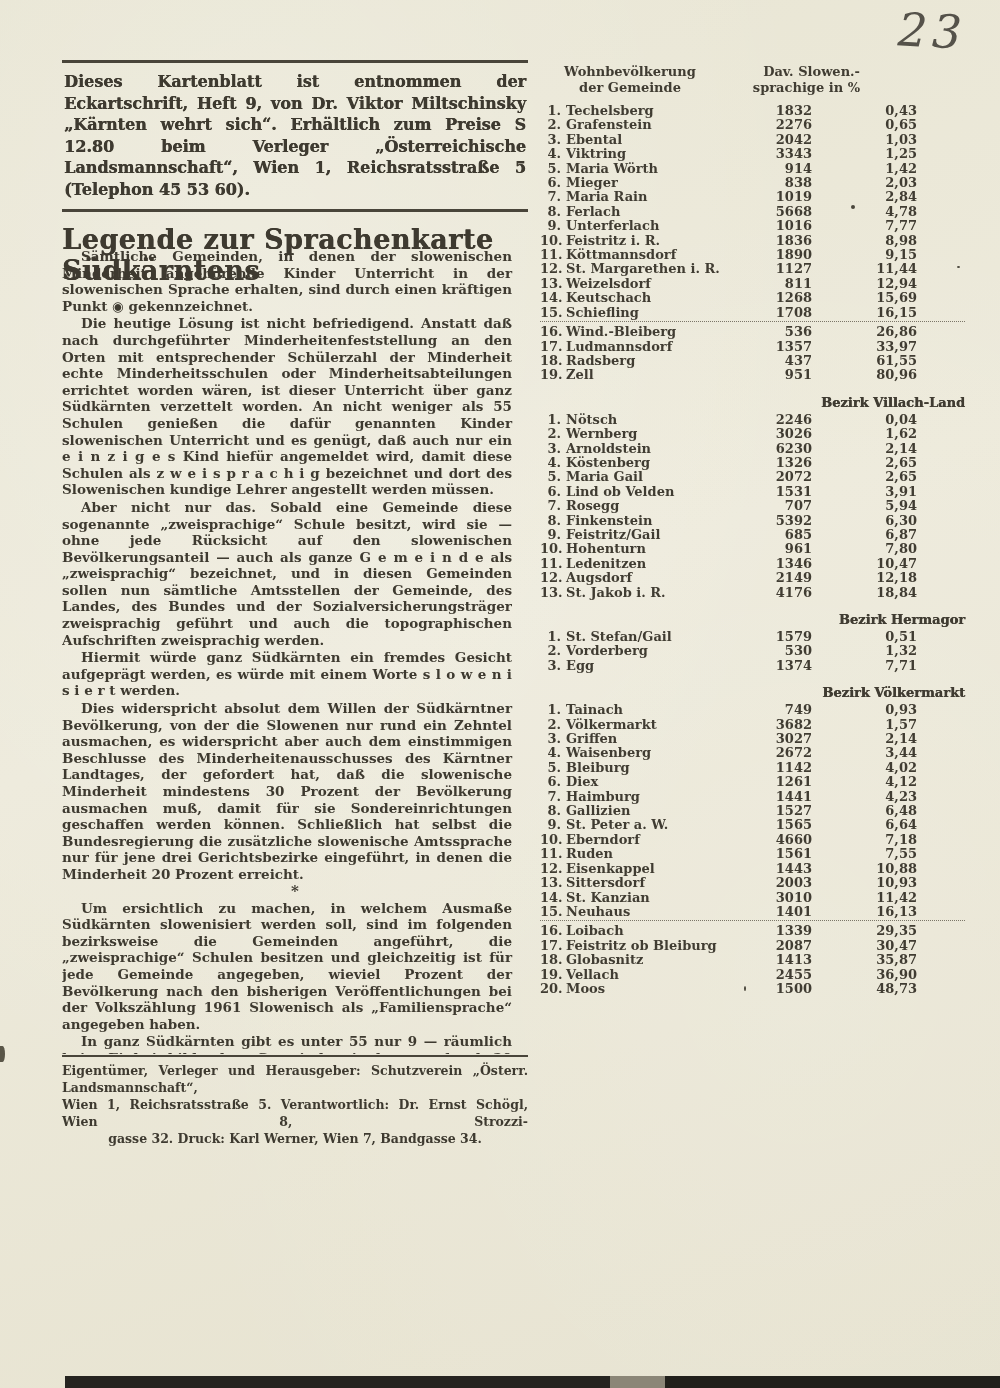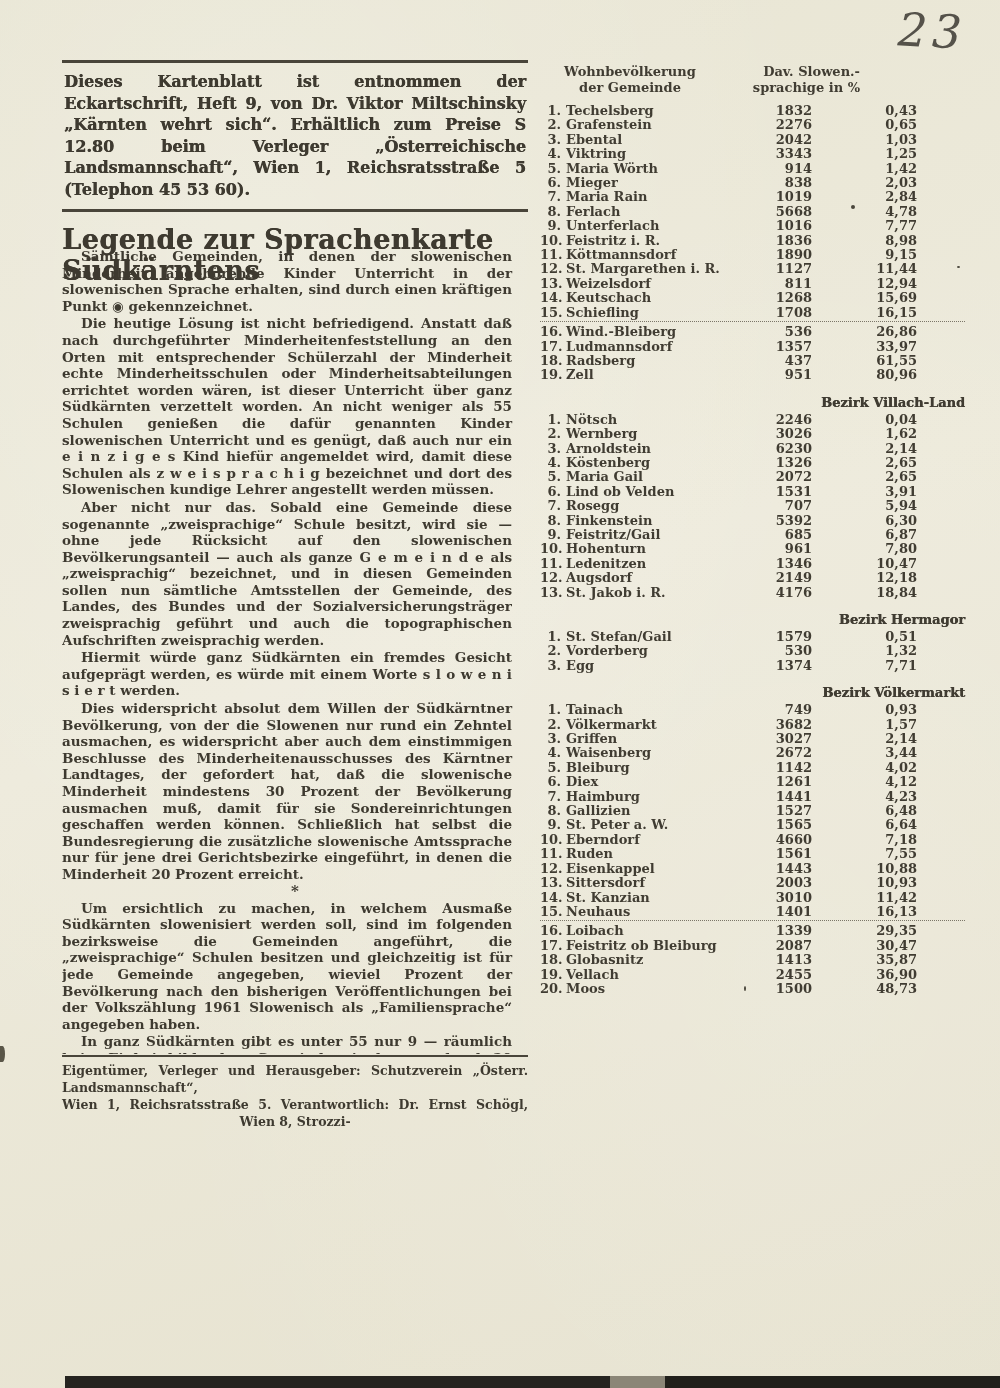--- a/index.html
+++ b/index.html
@@ -111,20 +111,21 @@
     <div id="paras-after">
         <p class="para">Um ersichtlich zu machen, in welchem Ausmaße Südkärnten slowenisiert werden soll, sind im folgenden bezirksweise die Gemeinden angeführt, die „zweisprachige“ Schulen besitzen und gleichzeitig ist für jede Gemeinde angegeben, wieviel Prozent der Bevölkerung nach den bisherigen Veröffentlichungen bei der Volkszählung 1961 Slowenisch als „Familiensprache“ angegeben haben.</p>
         <p class="para">In ganz Südkärnten gibt es unter 55 nur 9 — räumlich keine Einheit bildende — Gemeinden, in denen mehr als 20 Prozent der Bevölkerung ihre Familiensprache mit „slowenisch“ bezeichneten. Einzig in zwei dieser Gemeinden, nämlich Radsberg und Zell, überstieg der Hundertanteil 50 Prozent. Es handelt sich aber in beiden Gemeinden zusammen um nur 1039 Menschen!</p>
       </div>
   </div>
 
   <div class="footer">
     <div id="footer-lines">
         <div class="footer-line">Eigentümer, Verleger und Herausgeber: Schutzverein „Österr. Landsmannschaft“,</div>
         <div class="footer-line">Wien 1, Reichsratsstraße 5. Verantwortlich: Dr. Ernst Schögl, Wien 8, Strozzi-</div>
+        <div class="footer-line">gasse 32. Druck: Karl Werner, Wien 7, Bandgasse 34.</div>
       </div>
   </div>
 
   <div class="table-col">
     <div class="thead">
       <div class="c2">Wohnbevölkerung
 der Gemeinde</div>
       <div class="c3">Dav. Slowen.-
 sprachige in %</div>
     </div>

